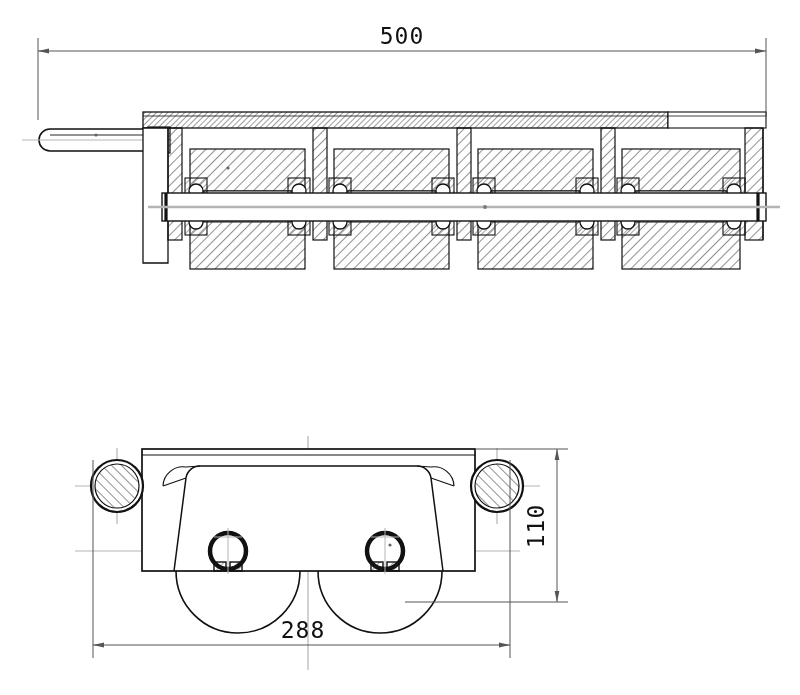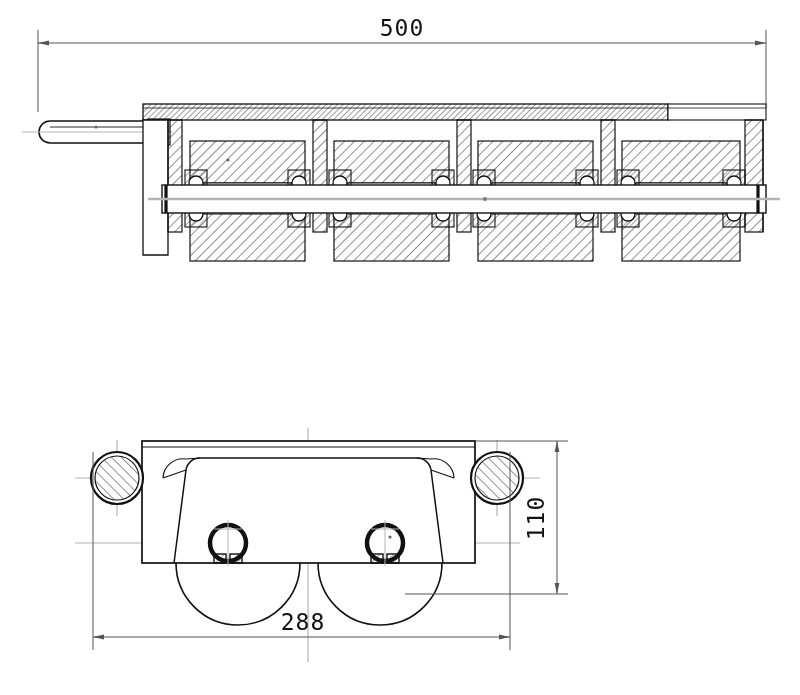--- a/index.html
+++ b/index.html
@@ -2,21 +2,21 @@
 <html><head>
 <meta charset="utf-8">
 <title>Technical Drawing</title>
 <style>
   html,body{margin:0;padding:0;background:#ffffff;}
   body{
     width:800px;height:695px;
     font-family:"DejaVu Sans Mono","Liberation Mono",monospace;
     overflow:hidden;position:relative;
   }
-  #drawing-root{position:absolute;left:0;top:0;width:800px;height:552px;}
+  #drawing-root{position:absolute;left:0;top:8px;width:800px;height:552px;}
   svg{display:block;}
   .dimtext{
     font-family:"DejaVu Sans Mono","Liberation Mono",monospace;
     font-size:23px;letter-spacing:1px;fill:#111111;
   }
 </style>
 </head>
 <body>
 
 <div id="drawing-root">

